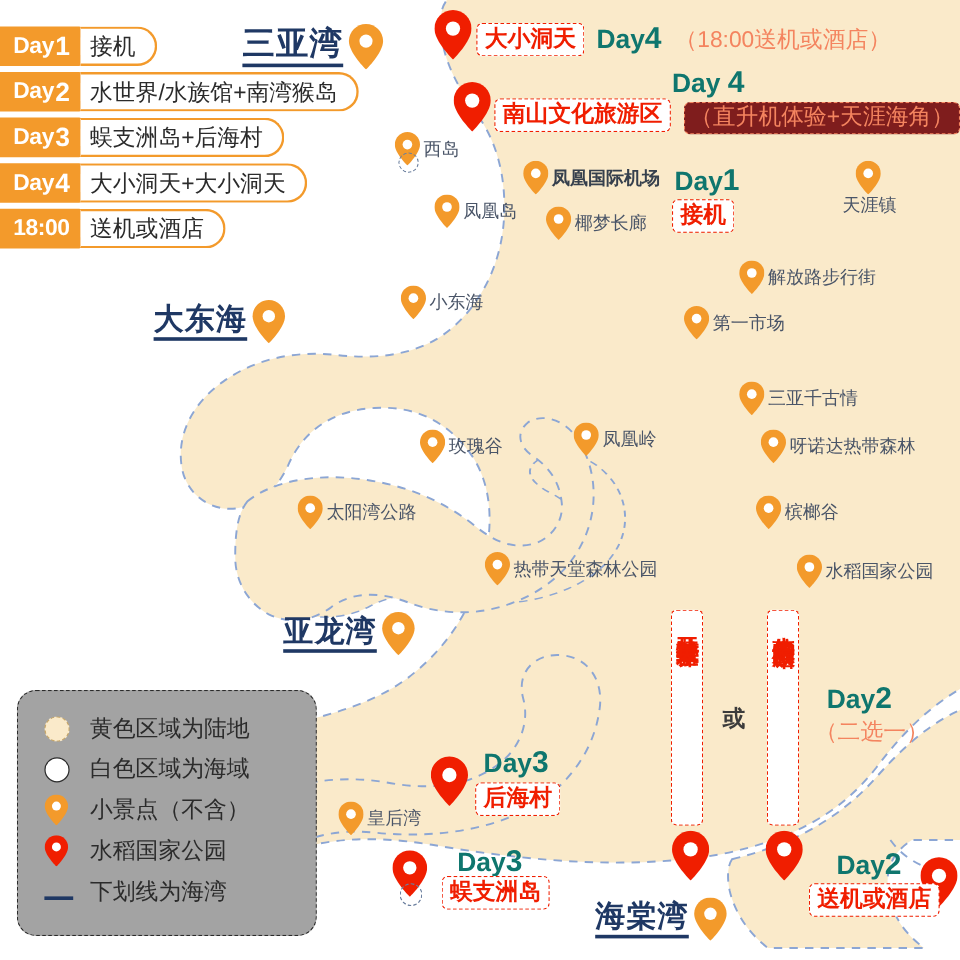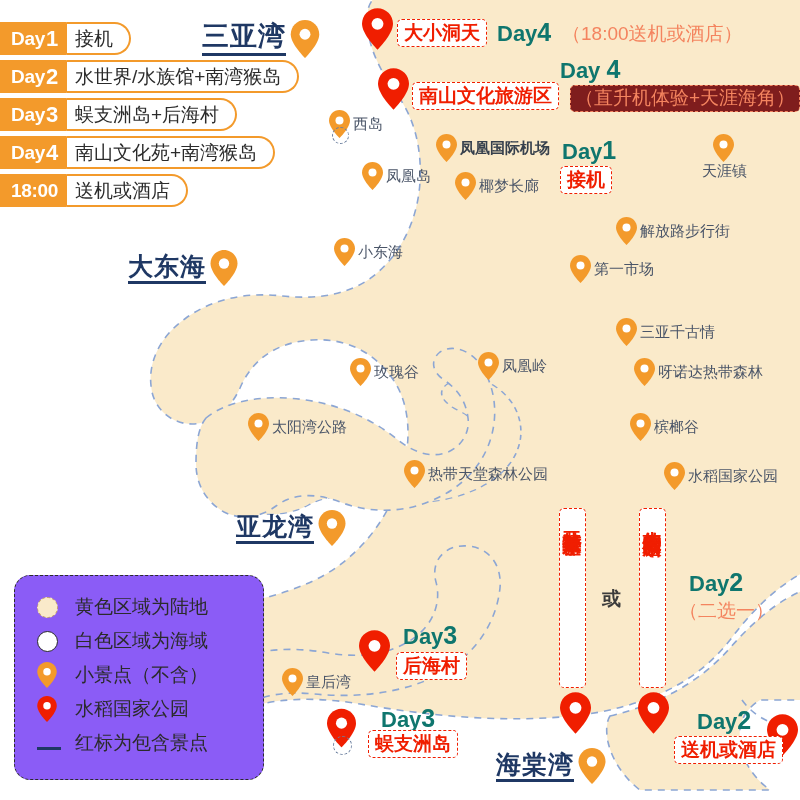--- a/index.html
+++ b/index.html
@@ -107,21 +107,21 @@
   .orword {
     position:absolute; z-index:33;
     color:#3b3b3b; font-weight:bold; font-size:19px;
   }
 
   
   #legend {
     position:absolute; left:14px; top:575px; z-index:45;
     width:250px; height:205px;
     border:1.8px dashed #2b2b2b; border-radius:16px;
-    background:#8b5cf6;
+    background:#a3a3a3;
     padding:14px 0 0 22px;
   }
   .lg-row { display:flex; align-items:center; height:34px; }
   .lg-key { width:38px; display:flex; align-items:center; justify-content:flex-start; }
   .lg-label { font-size:19px; color:#2b2b2b; white-space:nowrap; }
   .sw-land {
     width:21px; height:21px; border-radius:50%;
     background:#FAEACA; border:1.6px dashed #C9A86A;
   }
   .sw-sea {
@@ -246,21 +246,21 @@
           <span>Day</span>
           <span class="num">3</span>
         </div>
       <div class="itin-text">蜈支洲岛+后海村</div>
     </div>
     <div class="itin-row">
       <div class="itin-day">
           <span>Day</span>
           <span class="num">4</span>
         </div>
-      <div class="itin-text">南山文化苑+南湾猴岛</div>
+      <div class="itin-text">大小洞天+大小洞天</div>
     </div>
     <div class="itin-row">
       <div class="itin-day">
           <span>18:00</span>
         </div>
       <div class="itin-text">送机或酒店</div>
     </div>
   </div>
 
   <div class="bay" style="left:202px; top:20px;">
@@ -531,17 +531,17 @@
             <path d="M12 0C5.4 0 0 5.4 0 12c0 8.4 12 20 12 20s12-11.6 12-20C24 5.4 18.6 0 12 0z" fill="#F01E00"></path>
             <circle cx="12" cy="12" r="4.6" fill="#fff"></circle>
           </svg>
       </span>
       <span class="lg-label">水稻国家公园</span>
     </div>
     <div class="lg-row">
       <span class="lg-key">
           <span class="sw-line"></span>
         </span>
-      <span class="lg-label">红标为包含景点</span>
+      <span class="lg-label">下划线为海湾</span>
     </div>
   </div>
 
 </div>
 
 </body></html>

